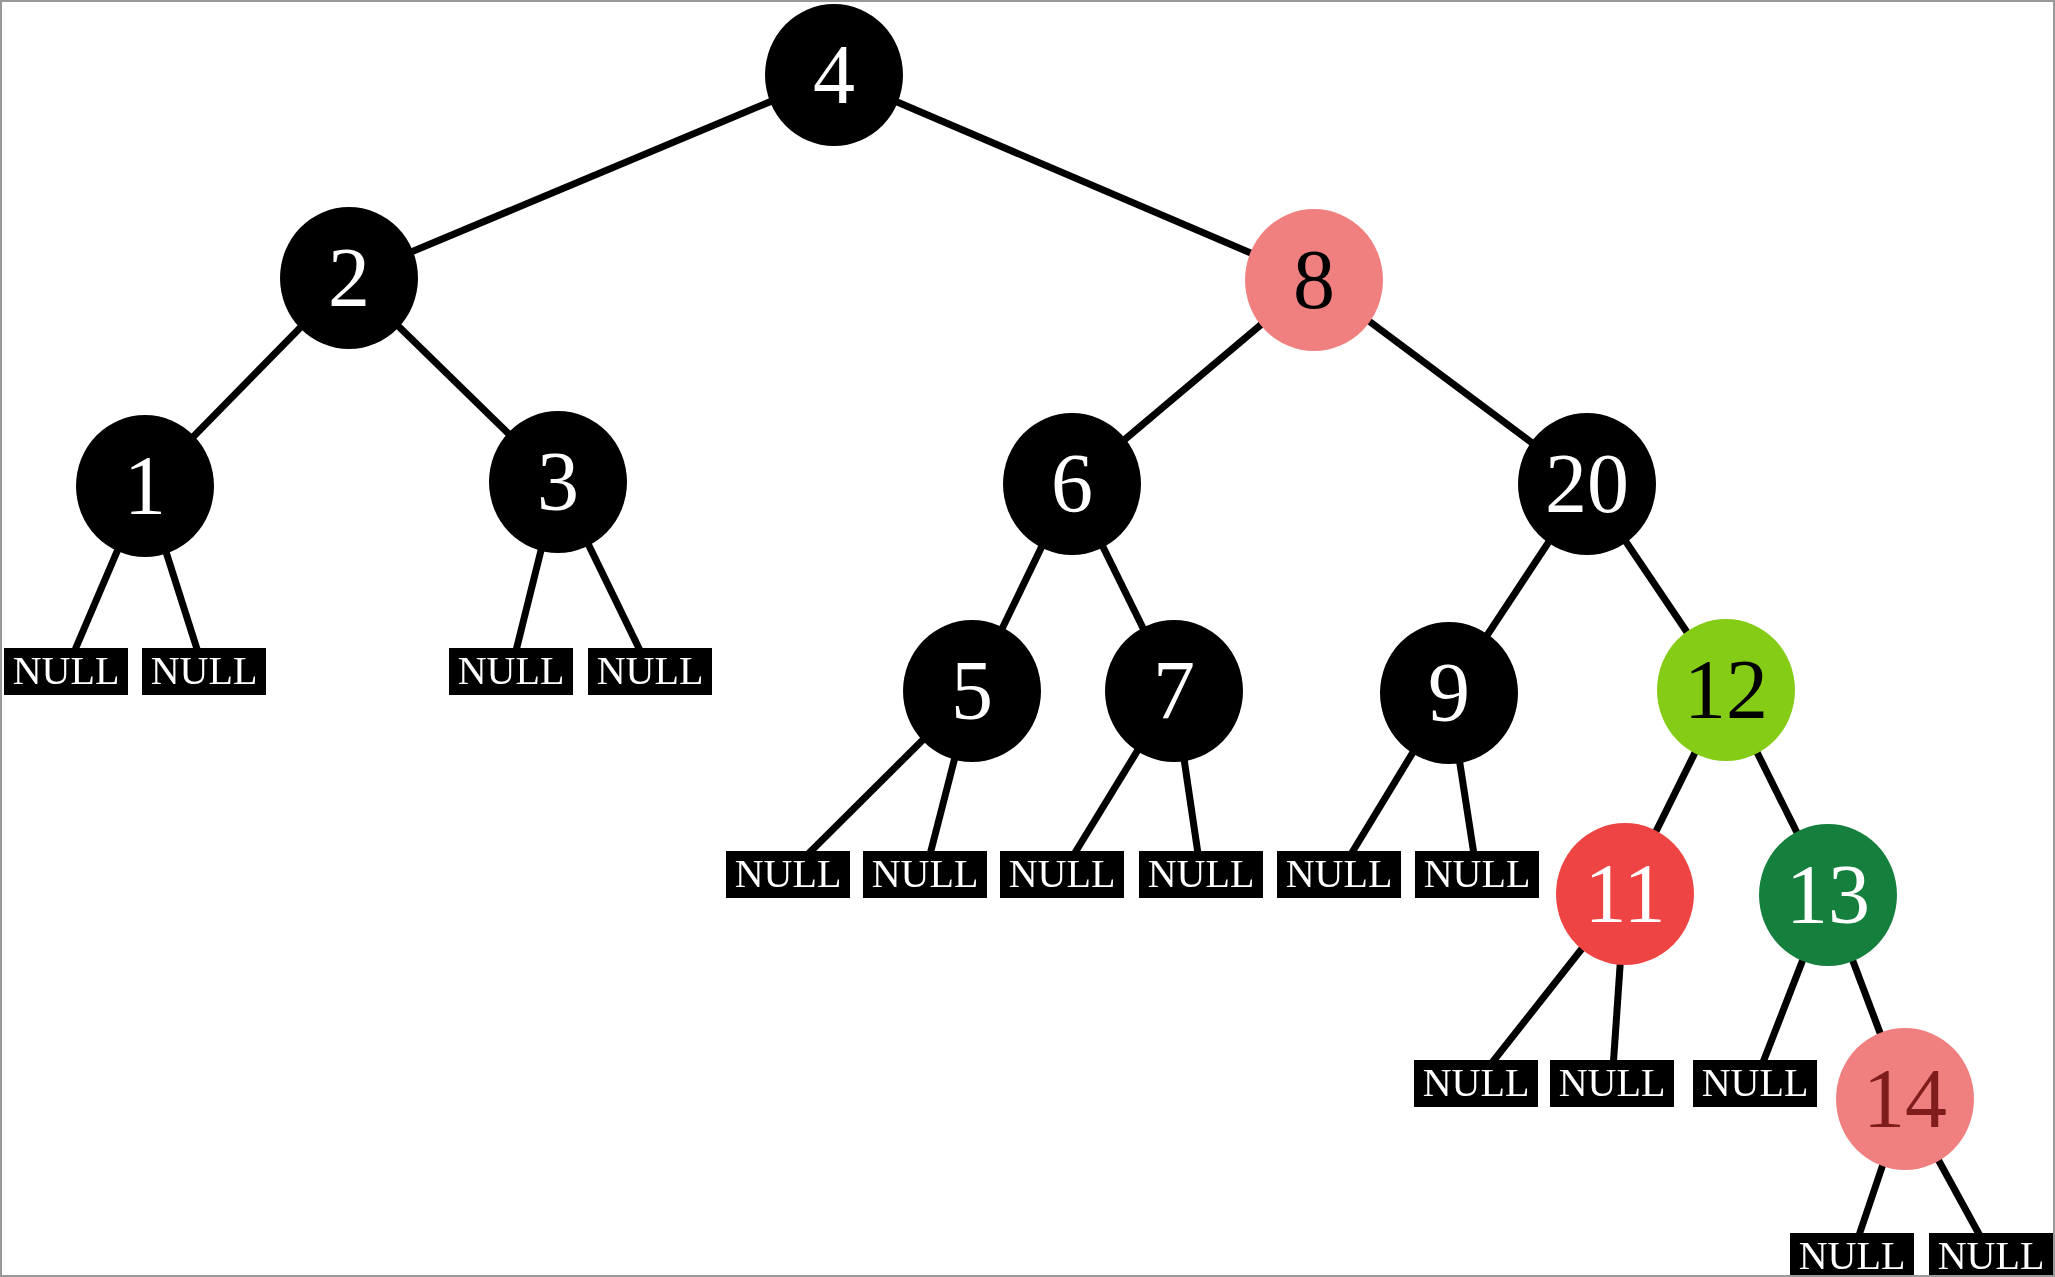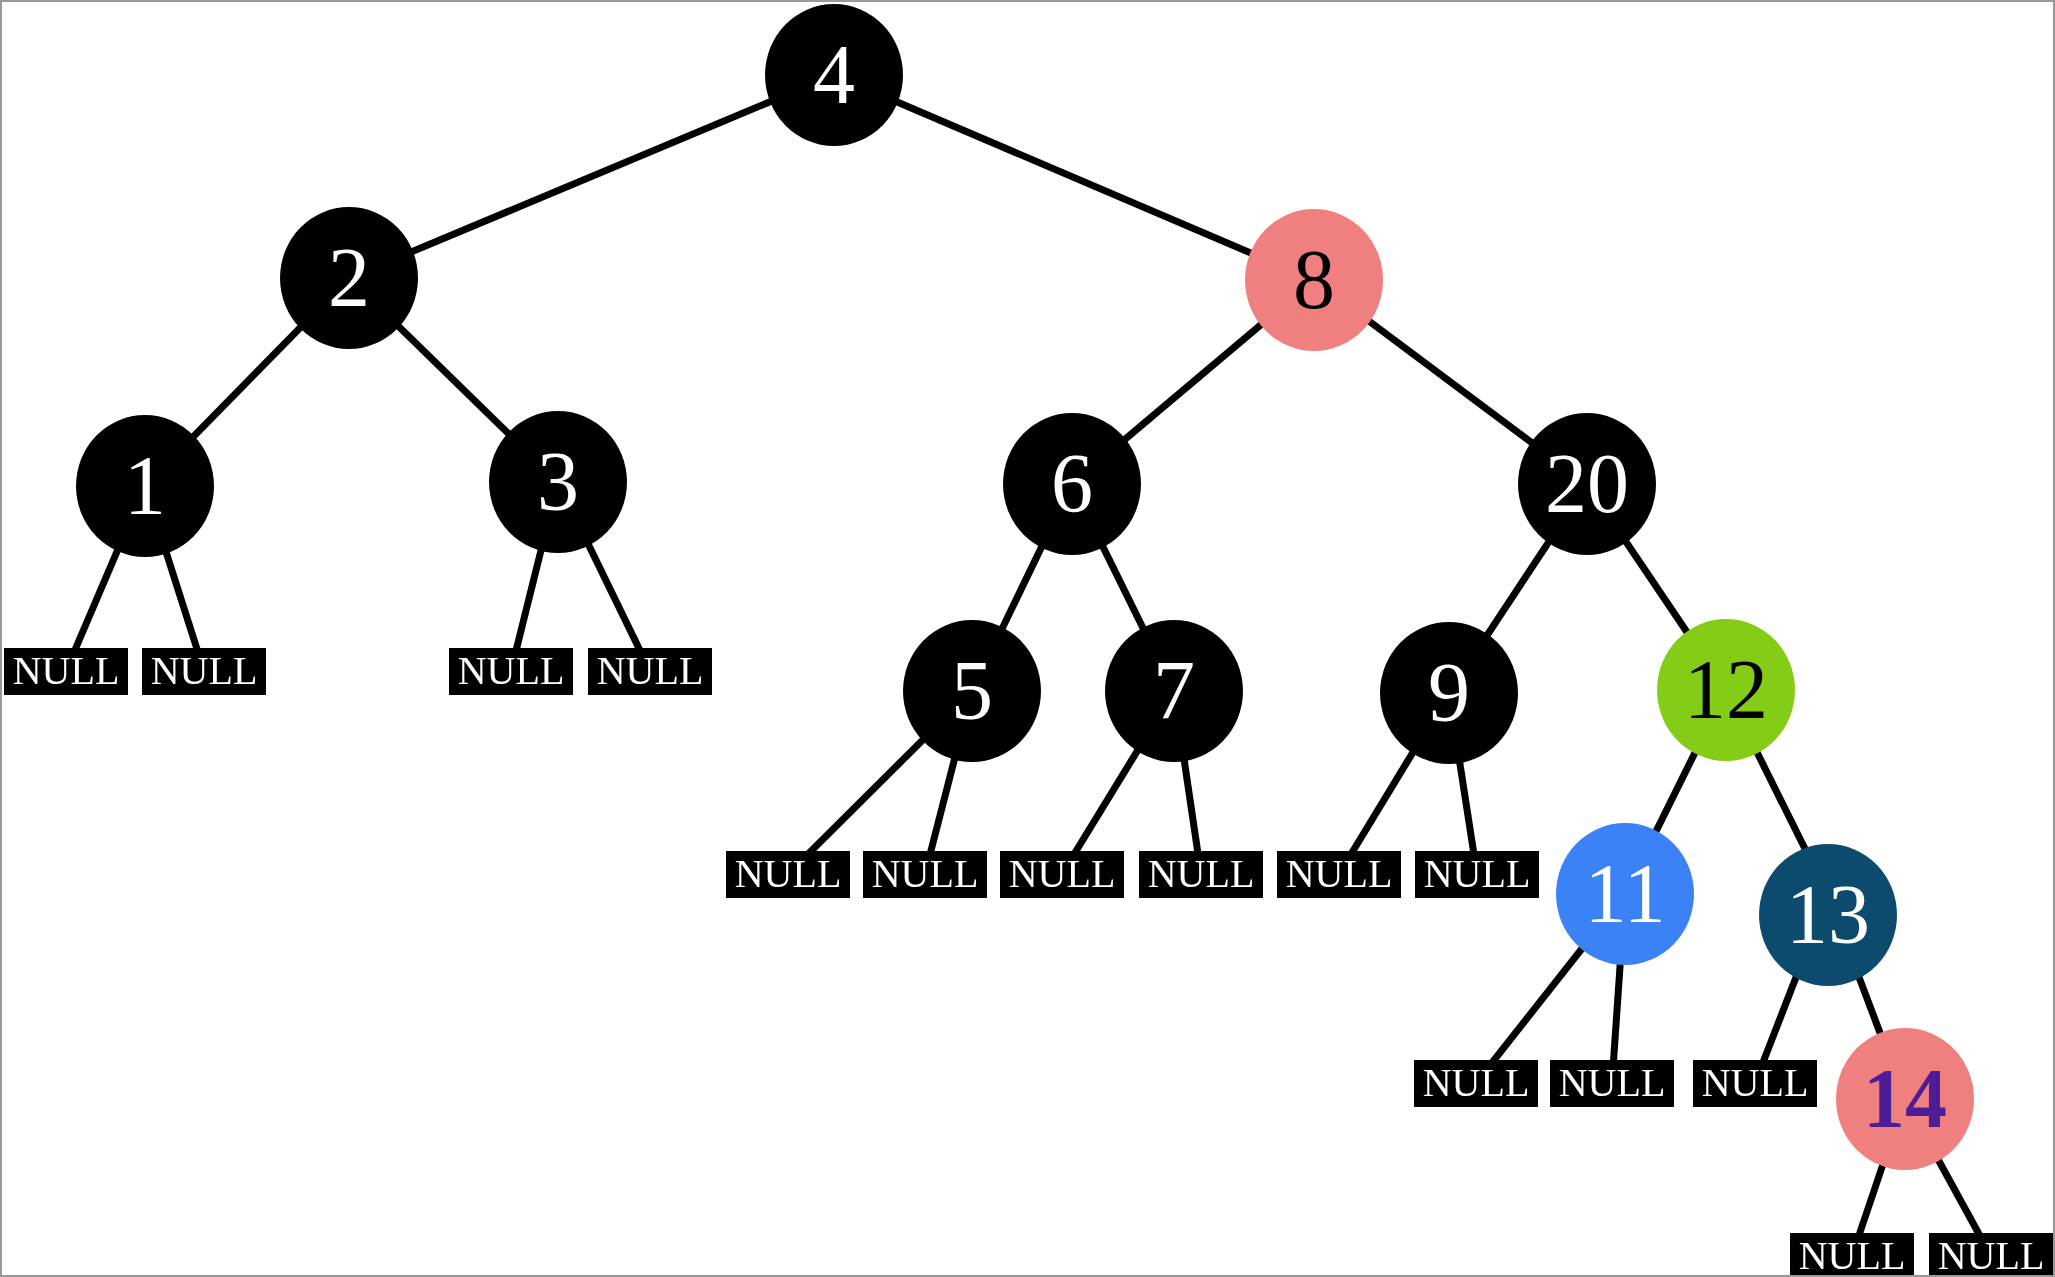--- a/index.html
+++ b/index.html
@@ -112,27 +112,27 @@
   </div>
 <div class="tree-node" style="left: 1105px; top: 620px; width: 138px; height: 142px; background: rgb(0, 0, 0); color: rgb(255, 255, 255);">
     <span>7</span>
   </div>
 <div class="tree-node" style="left: 1380px; top: 622px; width: 138px; height: 142px; background: rgb(0, 0, 0); color: rgb(255, 255, 255);">
     <span>9</span>
   </div>
 <div class="tree-node" style="left: 1657px; top: 619px; width: 138px; height: 142px; background: #84cc16; color: rgb(0, 0, 0);">
     <span>12</span>
   </div>
-<div class="tree-node" style="left: 1556px; top: 823px; width: 138px; height: 142px; background: #3b82f6; color: rgb(255, 255, 255);">
+<div class="tree-node" style="left: 1556px; top: 823px; width: 138px; height: 142px; background: #ef4444; color: rgb(255, 255, 255);">
     <span>11</span>
   </div>
-<div class="tree-node" style="left: 1759px; top: 844px; width: 138px; height: 142px; background: #0c4a6e; color: rgb(255, 255, 255);">
+<div class="tree-node" style="left: 1759px; top: 824px; width: 138px; height: 142px; background: #15803d; color: rgb(255, 255, 255);">
     <span>13</span>
   </div>
-<div class="tree-node" style="left: 1836px; top: 1028px; width: 138px; height: 142px; background: rgb(240, 128, 128); color: #4c1d95; font-weight: bold;">
+<div class="tree-node" style="left: 1836px; top: 1028px; width: 138px; height: 142px; background: rgb(240, 128, 128); color: #7f1d1d;">
     <span>14</span>
   </div>
 <div class="null-leaf" style="left: 4px; top: 647.5px; width: 124px; height: 47px; background: rgb(0, 0, 0); color: rgb(255, 255, 255);">
     <span>NULL</span>
   </div>
 <div class="null-leaf" style="left: 142px; top: 647.5px; width: 124px; height: 47px; background: rgb(0, 0, 0); color: rgb(255, 255, 255);">
     <span>NULL</span>
   </div>
 <div class="null-leaf" style="left: 449px; top: 647.5px; width: 124px; height: 47px; background: rgb(0, 0, 0); color: rgb(255, 255, 255);">
     <span>NULL</span>

